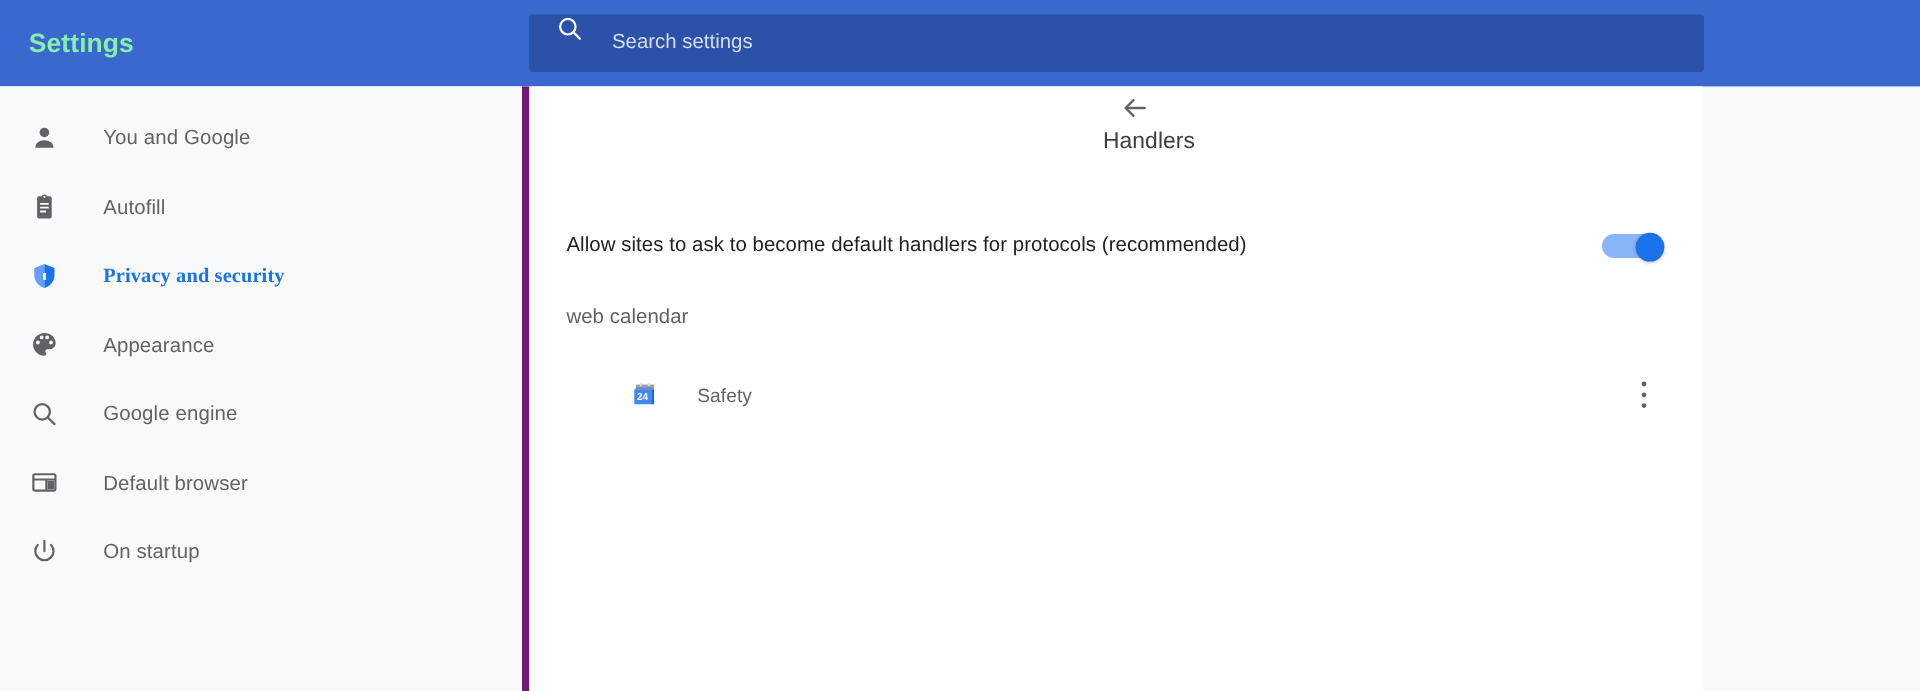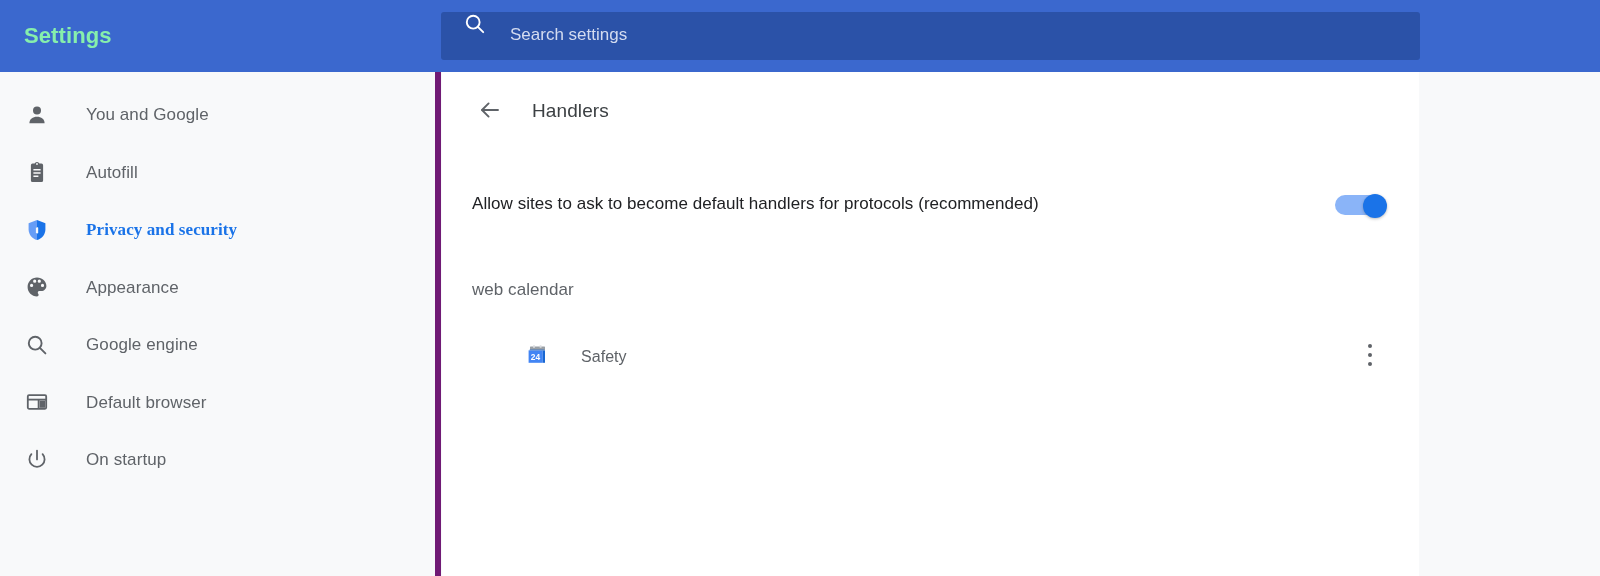--- a/index.html
+++ b/index.html
@@ -124,20 +124,21 @@
     width: 977px;
     height: 504px;
     background: #ffffff;
   }
 
   .page-head {
     height: 76px;
     display: flex;
     align-items: center;
     padding-left: 30px;
+    flex-direction: column;
   }
   .back-btn {
     width: 36px;
     height: 36px;
     flex: 0 0 36px;
     border-radius: 50%;
     display: flex;
     align-items: center;
     justify-content: center;
     cursor: pointer;
@@ -188,21 +189,20 @@
     top: 0;
     left: 28px;
     width: 24px;
     height: 24px;
     border-radius: 50%;
     background: #1a73e8;
     box-shadow: 0 1px 3px rgba(60,64,67,.35);
   }
 
   .protocol-label {
-    margin-top: 26px;
     padding-left: 30px;
     font-size: 17px;
     color: #5f6368;
     letter-spacing: 0.05px;
   }
 
   .handler-row {
     margin-top: 20px;
     height: 70px;
     display: flex;

